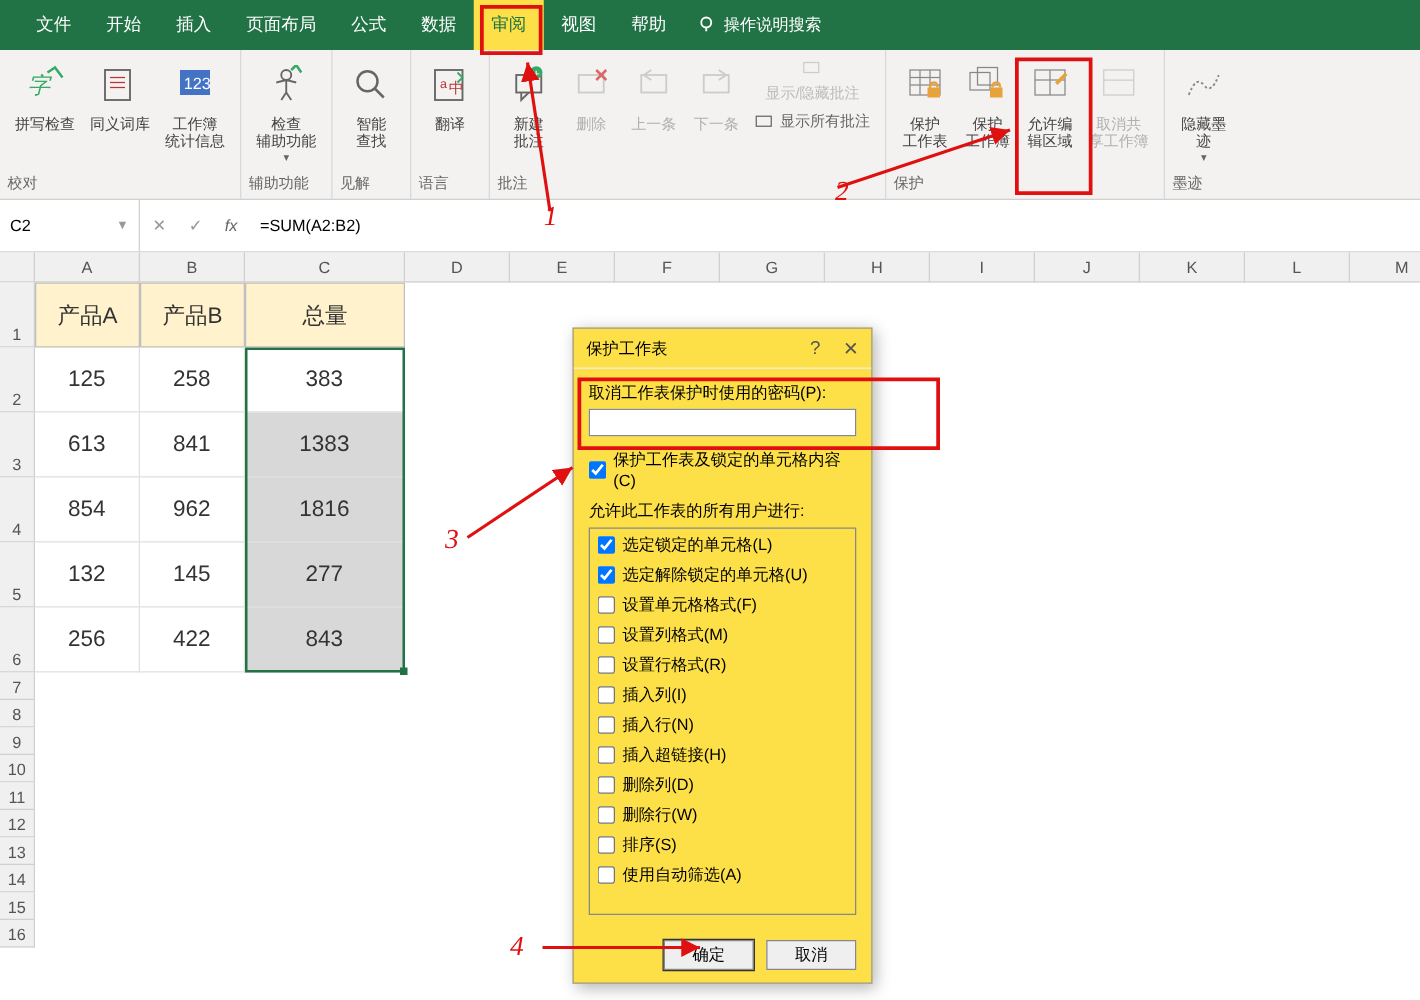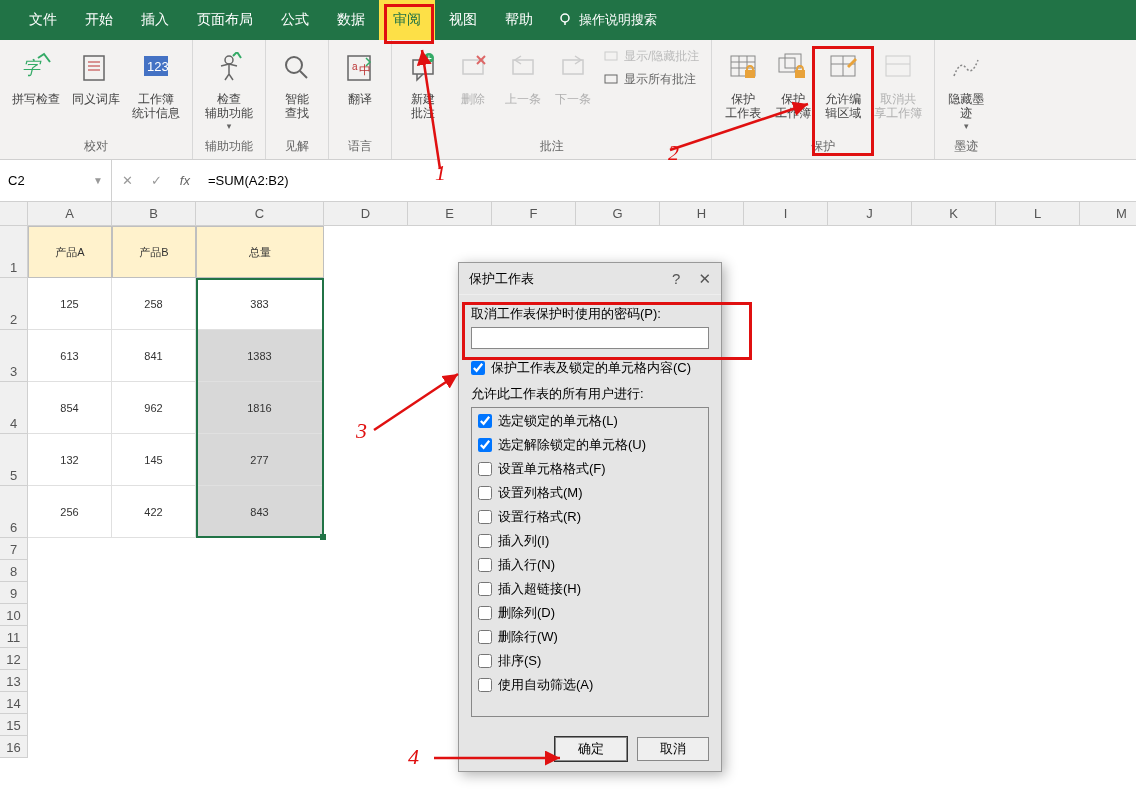--- a/index.html
+++ b/index.html
@@ -9,21 +9,21 @@
 .menu-bar { background:#217346; height:40px; display:flex; align-items:center; color:#fff; font-size:14px; padding-left:15px; }
 .menu-bar .tab { padding:0 14px; height:40px; display:flex; align-items:center; cursor:pointer; }
 .menu-bar .tab.active { background:#fde047; color:#217346; position:relative; }
 .search-help { display:flex; align-items:center; margin-left:10px; color:#fff; font-size:13px; }
 .search-help svg { margin-right:6px; }
 
 
 .ribbon { background:#f3f2f1; height:120px; display:flex; border-bottom:1px solid #d0d0d0; }
 .ribbon-group { display:flex; flex-direction:column; align-items:center; border-right:1px solid #d8d8d8; padding:4px 6px 2px 6px; }
 .ribbon-group .tools { display:flex; flex:1; align-items:flex-start; }
-.ribbon-group .glabel { font-size:12px; color:#666; padding:2px 0; text-align:center; width:100%; }
+.ribbon-group .glabel { font-size:12px; color:#666; padding:2px 0; width:100%; }
 .ribbon-btn { display:flex; flex-direction:column; align-items:center; justify-content:flex-start; font-size:12px; color:#444; padding:4px 6px; min-width:50px; cursor:pointer; }
 .ribbon-btn.disabled { color:#b0b0b0; }
 .ribbon-btn .icon { height:40px; display:flex; align-items:center; justify-content:center; margin-bottom:4px; }
 .ribbon-btn .lbl { text-align:center; line-height:1.2; white-space:pre-line; }
 .small-stack { display:flex; flex-direction:column; font-size:12px; color:#888; padding:4px 6px; gap:6px; }
 .small-stack div { display:flex; align-items:center; gap:4px; }
 
 
 .formula-bar { height:42px; display:flex; align-items:center; border-bottom:1px solid #d0d0d0; font-size:13px; }
 .name-box { width:112px; border-right:1px solid #d0d0d0; display:flex; align-items:center; padding:0 8px; height:100%; justify-content:space-between; }
@@ -36,30 +36,30 @@
 .grid-area { position:relative; }
 .corner { position:absolute; left:0; top:0; width:28px; height:24px; background:#f0f0f0; border-right:1px solid #d0d0d0; border-bottom:1px solid #d0d0d0; }
 .col-headers { position:absolute; left:28px; top:0; height:24px; display:flex; }
 .col-headers .ch { width:84px; border-right:1px solid #d0d0d0; border-bottom:1px solid #d0d0d0; background:#f0f0f0; font-size:13px; display:flex; align-items:center; justify-content:center; color:#555; }
 .col-headers .ch.wide { width:128px; }
 .row-headers { position:absolute; left:0; top:24px; width:28px; }
 .row-headers .rh { height:52px; border-right:1px solid #d0d0d0; border-bottom:1px solid #d0d0d0; background:#f0f0f0; font-size:13px; display:flex; align-items:flex-end; justify-content:center; color:#555; padding-bottom:2px; }
 .row-headers .rh.small { height:22px; }
 .cells { position:absolute; left:28px; top:24px; }
 .row { display:flex; }
-.cell { width:84px; height:52px; border-right:1px solid #e0e0e0; border-bottom:1px solid #e0e0e0; display:flex; align-items:center; justify-content:center; font-size:11px; color:#333; }
+.cell { width:84px; height:52px; border-right:1px solid #e0e0e0; border-bottom:1px solid #e0e0e0; display:flex; align-items:center; justify-content:center; font-size:18px; color:#333; }
 .cell.wide { width:128px; }
 .cell.header { background:#fff2cc; border:1px solid #bfbfbf; font-weight:normal; }
 .cell.sumcol { background:#d8d8d8; }
 .cell.firstsum { background:#fff; }
 .sel-outline { position:absolute; border:2px solid #217346; }
 .sel-outline .handle { position:absolute; right:-4px; bottom:-4px; width:6px; height:6px; background:#217346; }
 
 
-.dialog { position:absolute; left:458px; top:262px; width:264px; background:#e5e5e5; border:1px solid #999; box-shadow:3px 3px 12px rgba(0,0,0,0.3); font-size:13px; }
+.dialog { position:absolute; left:458px; top:262px; width:240px; background:#fde047; border:1px solid #999; box-shadow:3px 3px 12px rgba(0,0,0,0.3); font-size:13px; }
 .dialog .titlebar { height:32px; display:flex; align-items:center; justify-content:space-between; padding:0 10px; border-bottom:1px solid #eee; }
 .dialog .titlebar .t-right { display:flex; gap:18px; font-size:15px; color:#555; }
 .dialog .body { padding:10px 12px; }
 .dialog .pwd-label { margin-bottom:4px; }
 .dialog .pwd-input { width:100%; height:22px; border:1px solid #888; padding:0 4px; margin-bottom:10px; }
 .dialog .chk { display:flex; align-items:center; gap:6px; margin-bottom:8px; }
 .dialog .chk input { width:14px; height:14px; }
 .dialog .allow-label { margin-bottom:4px; }
 .dialog .perm-list { border:1px solid #888; height:310px; overflow-y:scroll; padding:4px 6px; }
 .dialog .perm-list .chk { margin-bottom:6px; }
@@ -219,21 +219,21 @@
       <div class="ribbon-btn disabled">
         <div class="icon">
             <svg width="32" height="32">
               <rect x="6" y="8" width="20" height="14" fill="none" stroke="#ccc" stroke-width="1.5"></rect>
               <path d="M18 4 L24 8 L18 12" fill="none" stroke="#ccc" stroke-width="1.5"></path>
             </svg>
           </div>
         <div class="lbl">下一条</div>
       </div>
       <div class="small-stack">
-        <div style="color:#bbb;">
+        <div style="color:#bbb;flex-direction:column;">
             <svg width="16" height="14">
               <rect x="1" y="2" width="12" height="8" fill="none" stroke="#ccc"></rect>
             </svg>
             <span>显示/隐藏批注</span>
           </div>
         <div style="color:#666;">
             <svg width="16" height="14">
               <rect x="1" y="2" width="12" height="8" fill="none" stroke="#666"></rect>
             </svg>
             <span>显示所有批注</span>

